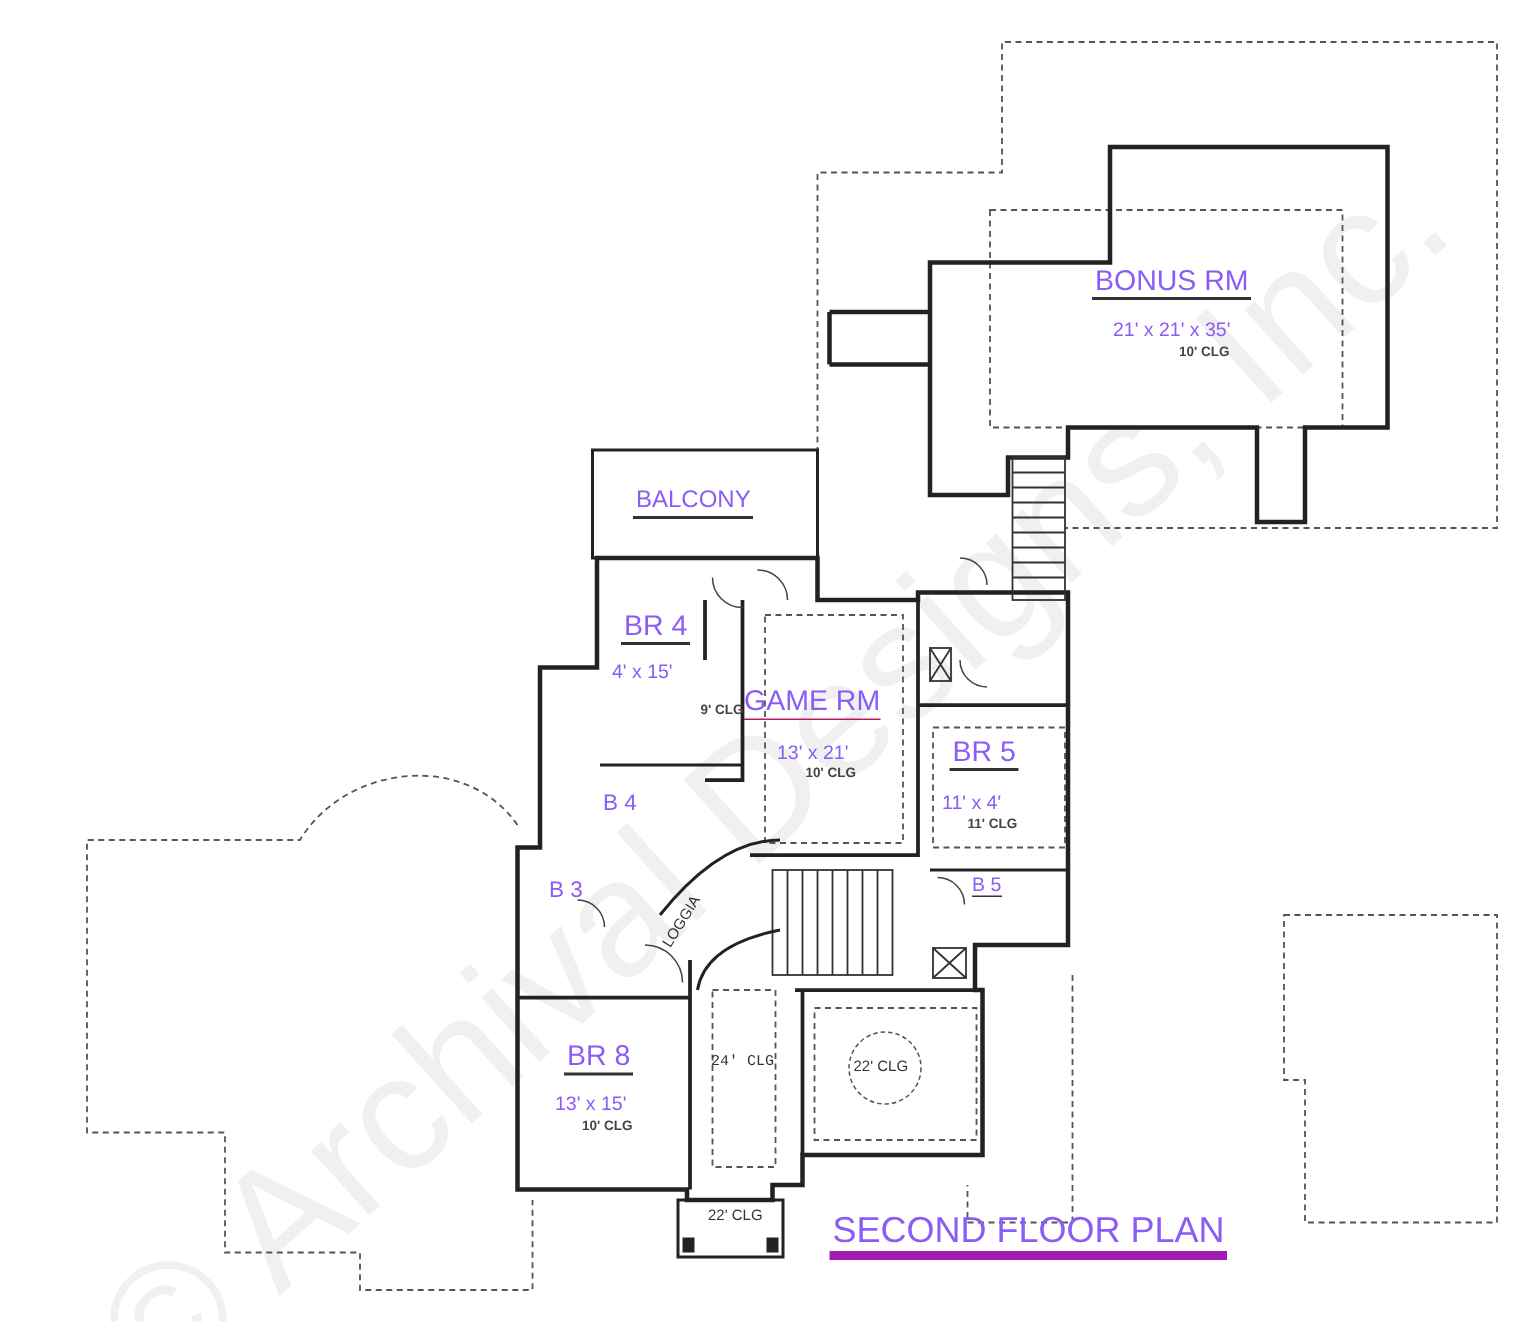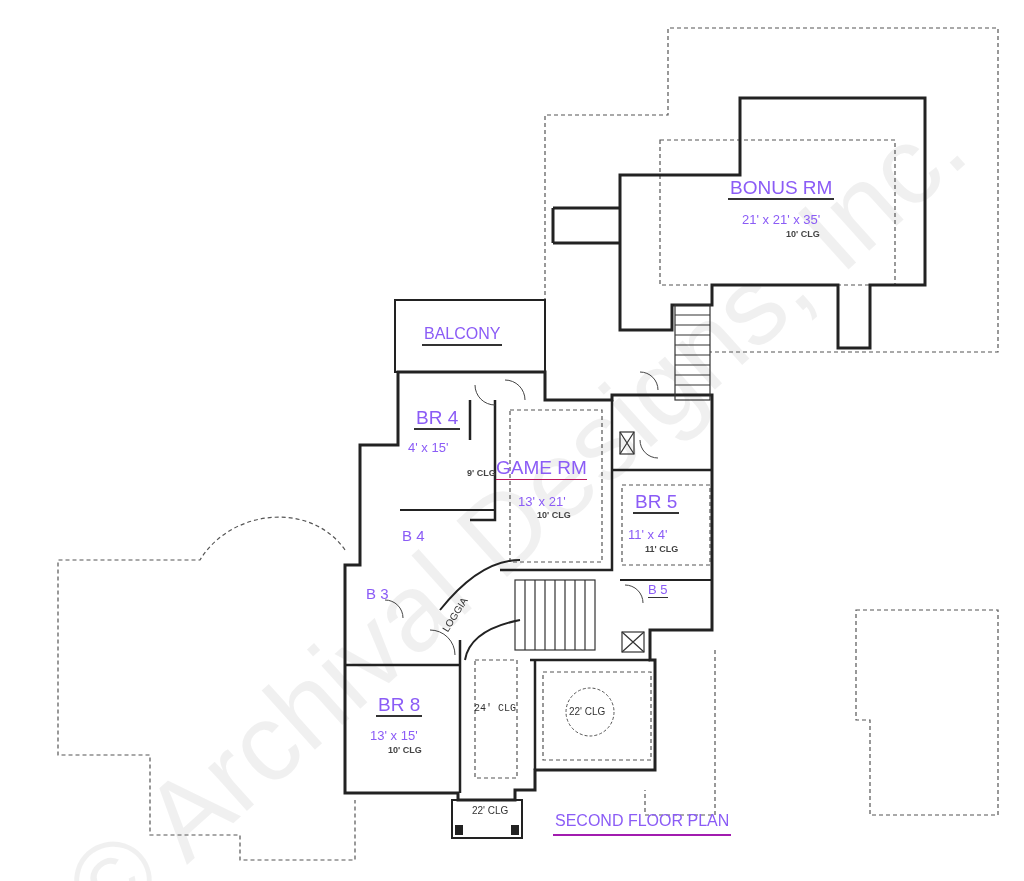--- a/index.html
+++ b/index.html
@@ -4,21 +4,21 @@
 <style>
   html,body{margin:0;padding:0;background:#fff;}
   body{width:1024px;height:881px;position:relative;overflow:hidden;font-family:"Liberation Sans",sans-serif;}
   svg{position:absolute;left:0;top:0;}
   .lbl{position:absolute;color:#8b5cf6;text-align:center;white-space:nowrap;font-family:"Liberation Sans",sans-serif;}
   .room{font-size:19px;}
   .room.ul{border-bottom:2px solid #333;line-height:20px;padding:0 2px;}
   .dim{font-size:13px;}
   .clg{font-size:9px;color:#444;font-weight:bold;}
   .small{font-size:10px;color:#333;}
-  .title{font-size:16px;border-bottom:2px solid #a21caf;line-height:26px;padding:0 2px;}
+  .title{font-size:24px;border-bottom:6px solid #a21caf;line-height:26px;padding:0 2px;}
   .wm{position:absolute;color:rgba(0,0,0,0.06);font-size:110px;transform:rotate(-42deg);transform-origin:left top;white-space:nowrap;}
 </style>
 </head>
 <body>
 
 <div class="wm" style="left:40px;top:860px;">© Archival Designs, Inc.</div>
 
 <svg width="1024" height="881" viewBox="0 0 1024 881">
   <g fill="none" stroke="#555" stroke-width="1.2" stroke-dasharray="4,3">
 

